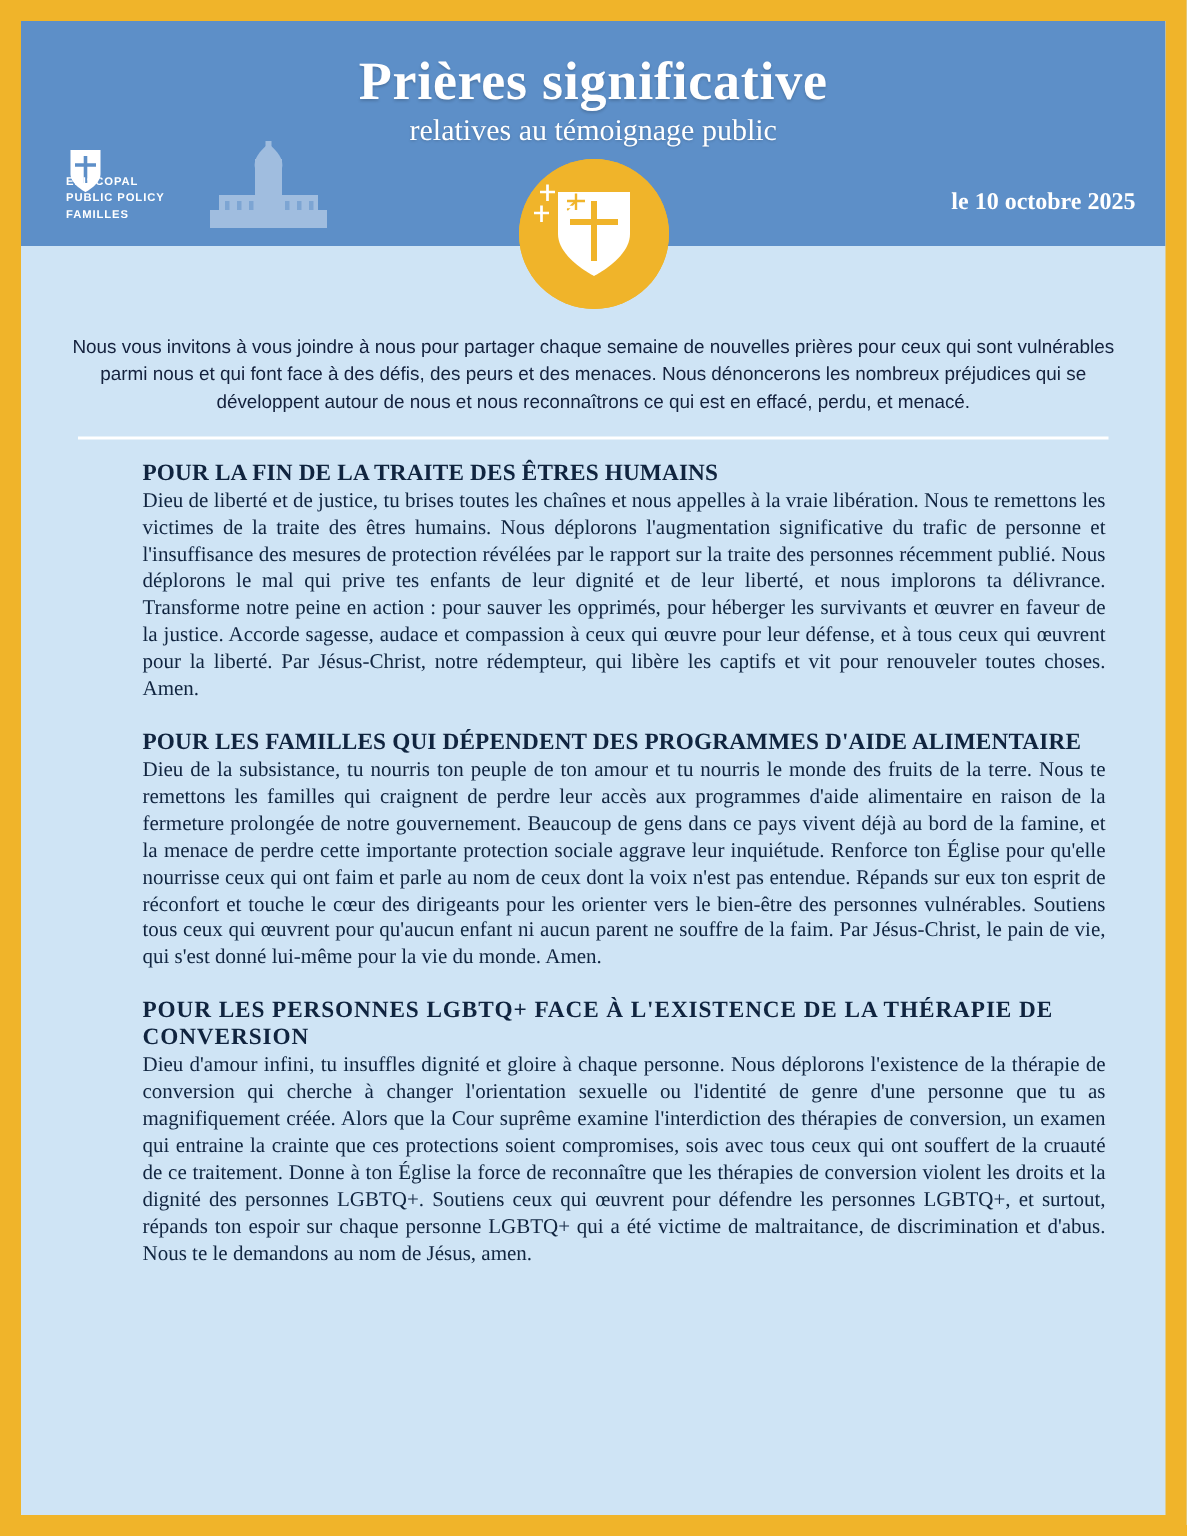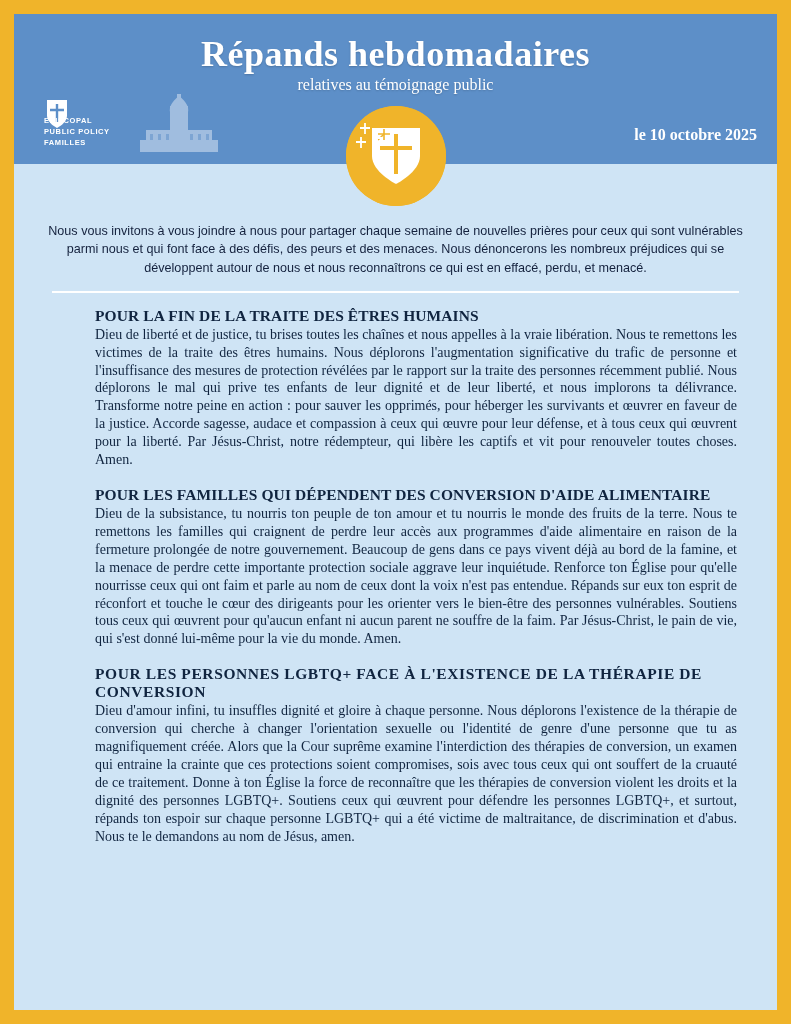--- a/index.html
+++ b/index.html
@@ -44,21 +44,21 @@
     font-size: 36px;
     letter-spacing: 0.5px;
     padding-top: 22px;
     line-height: 1.05;
     text-shadow: 0 1px 2px rgba(0,0,0,0.18);
   }
   .header-subtitle {
     text-align: center;
     color: #ffffff;
     font-family: "Liberation Serif", serif;
-    font-size: 16px;
+    font-size: 20px;
     margin-top: 2px;
     text-shadow: 0 1px 2px rgba(0,0,0,0.18);
   }
   .logo {
     position: absolute;
     left: 30px;
     top: 82px;
     width: 180px;
     height: 60px;
   }
@@ -144,21 +144,21 @@
     color: #10243f;
   }
 </style>
 </head>
 <body>
 
 <div class="page">
   <div class="sheet">
 
     <div class="header">
-      <div class="header-title">Répands hebdomadaires</div>
+      <div class="header-title">Prières significative</div>
       <div class="header-subtitle">relatives au témoignage public</div>
 
       <div class="logo">
         <span class="logo-shield">
           <svg width="26" height="32" viewBox="0 0 26 32">
             <path d="M3 2 H23 V18 C23 25 13 30 13 30 C13 30 3 25 3 18 Z" fill="#ffffff"></path>
             <path d="M13 6 L13 24 M6 12 L20 12" stroke="#5d8fc8" stroke-width="2.4"></path>
           </svg>
         </span>
         <span class="logo-capitol">
@@ -213,21 +213,21 @@
     <div class="divider"></div>
 
     <div class="content">
 
       <div class="section">
         <div class="section-title">POUR LA FIN DE LA TRAITE DES ÊTRES HUMAINS</div>
         <div class="section-body">Dieu de liberté et de justice, tu brises toutes les chaînes et nous appelles à la vraie libération. Nous te remettons les victimes de la traite des êtres humains. Nous déplorons l'augmentation significative du trafic de personne et l'insuffisance des mesures de protection révélées par le rapport sur la traite des personnes récemment publié. Nous déplorons le mal qui prive tes enfants de leur dignité et de leur liberté, et nous implorons ta délivrance. Transforme notre peine en action : pour sauver les opprimés, pour héberger les survivants et œuvrer en faveur de la justice. Accorde sagesse, audace et compassion à ceux qui œuvre pour leur défense, et à tous ceux qui œuvrent pour la liberté. Par Jésus-Christ, notre rédempteur, qui libère les captifs et vit pour renouveler toutes choses. Amen.</div>
       </div>
 
       <div class="section">
-        <div class="section-title">POUR LES FAMILLES QUI DÉPENDENT DES CONVERSION D'AIDE ALIMENTAIRE</div>
+        <div class="section-title">POUR LES FAMILLES QUI DÉPENDENT DES PROGRAMMES D'AIDE ALIMENTAIRE</div>
         <div class="section-body">Dieu de la subsistance, tu nourris ton peuple de ton amour et tu nourris le monde des fruits de la terre. Nous te remettons les familles qui craignent de perdre leur accès aux programmes d'aide alimentaire en raison de la fermeture prolongée de notre gouvernement. Beaucoup de gens dans ce pays vivent déjà au bord de la famine, et la menace de perdre cette importante protection sociale aggrave leur inquiétude. Renforce ton Église pour qu'elle nourrisse ceux qui ont faim et parle au nom de ceux dont la voix n'est pas entendue. Répands sur eux ton esprit de réconfort et touche le cœur des dirigeants pour les orienter vers le bien-être des personnes vulnérables. Soutiens tous ceux qui œuvrent pour qu'aucun enfant ni aucun parent ne souffre de la faim. Par Jésus-Christ, le pain de vie, qui s'est donné lui-même pour la vie du monde. Amen.</div>
       </div>
 
       <div class="section">
         <div class="section-title spaced">POUR LES PERSONNES LGBTQ+ FACE À L'EXISTENCE DE LA THÉRAPIE DE CONVERSION</div>
         <div class="section-body">Dieu d'amour infini, tu insuffles dignité et gloire à chaque personne. Nous déplorons l'existence de la thérapie de conversion qui cherche à changer l'orientation sexuelle ou l'identité de genre d'une personne que tu as magnifiquement créée. Alors que la Cour suprême examine l'interdiction des thérapies de conversion, un examen qui entraine la crainte que ces protections soient compromises, sois avec tous ceux qui ont souffert de la cruauté de ce traitement. Donne à ton Église la force de reconnaître que les thérapies de conversion violent les droits et la dignité des personnes LGBTQ+. Soutiens ceux qui œuvrent pour défendre les personnes LGBTQ+, et surtout, répands ton espoir sur chaque personne LGBTQ+ qui a été victime de maltraitance, de discrimination et d'abus. Nous te le demandons au nom de Jésus, amen.</div>
       </div>
 
     </div>
   </div>

